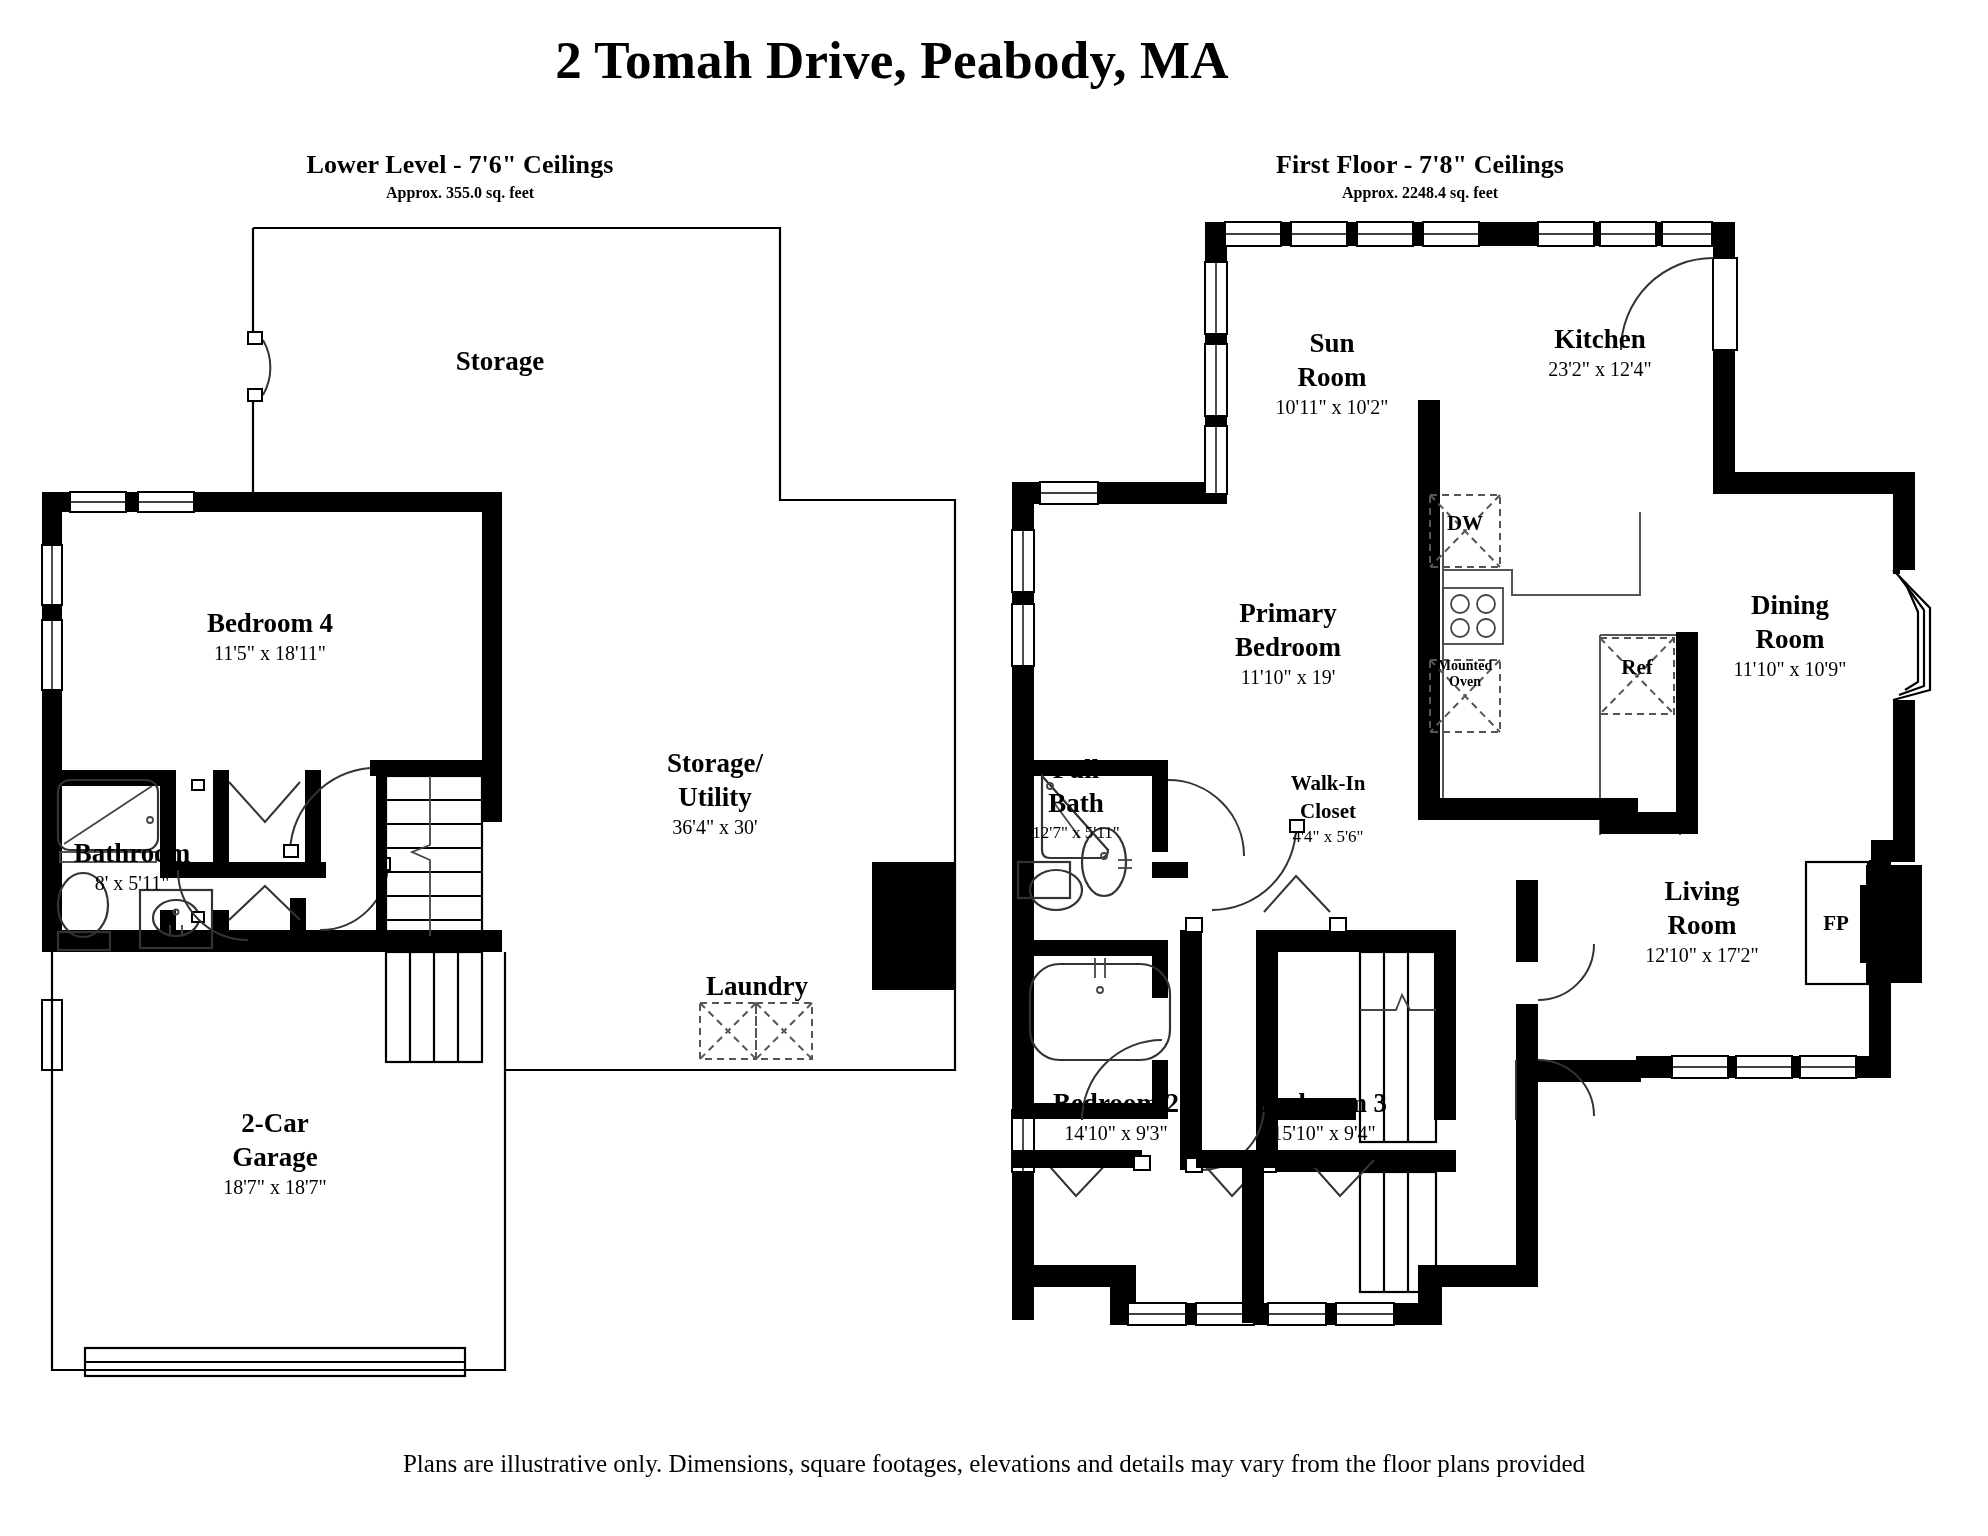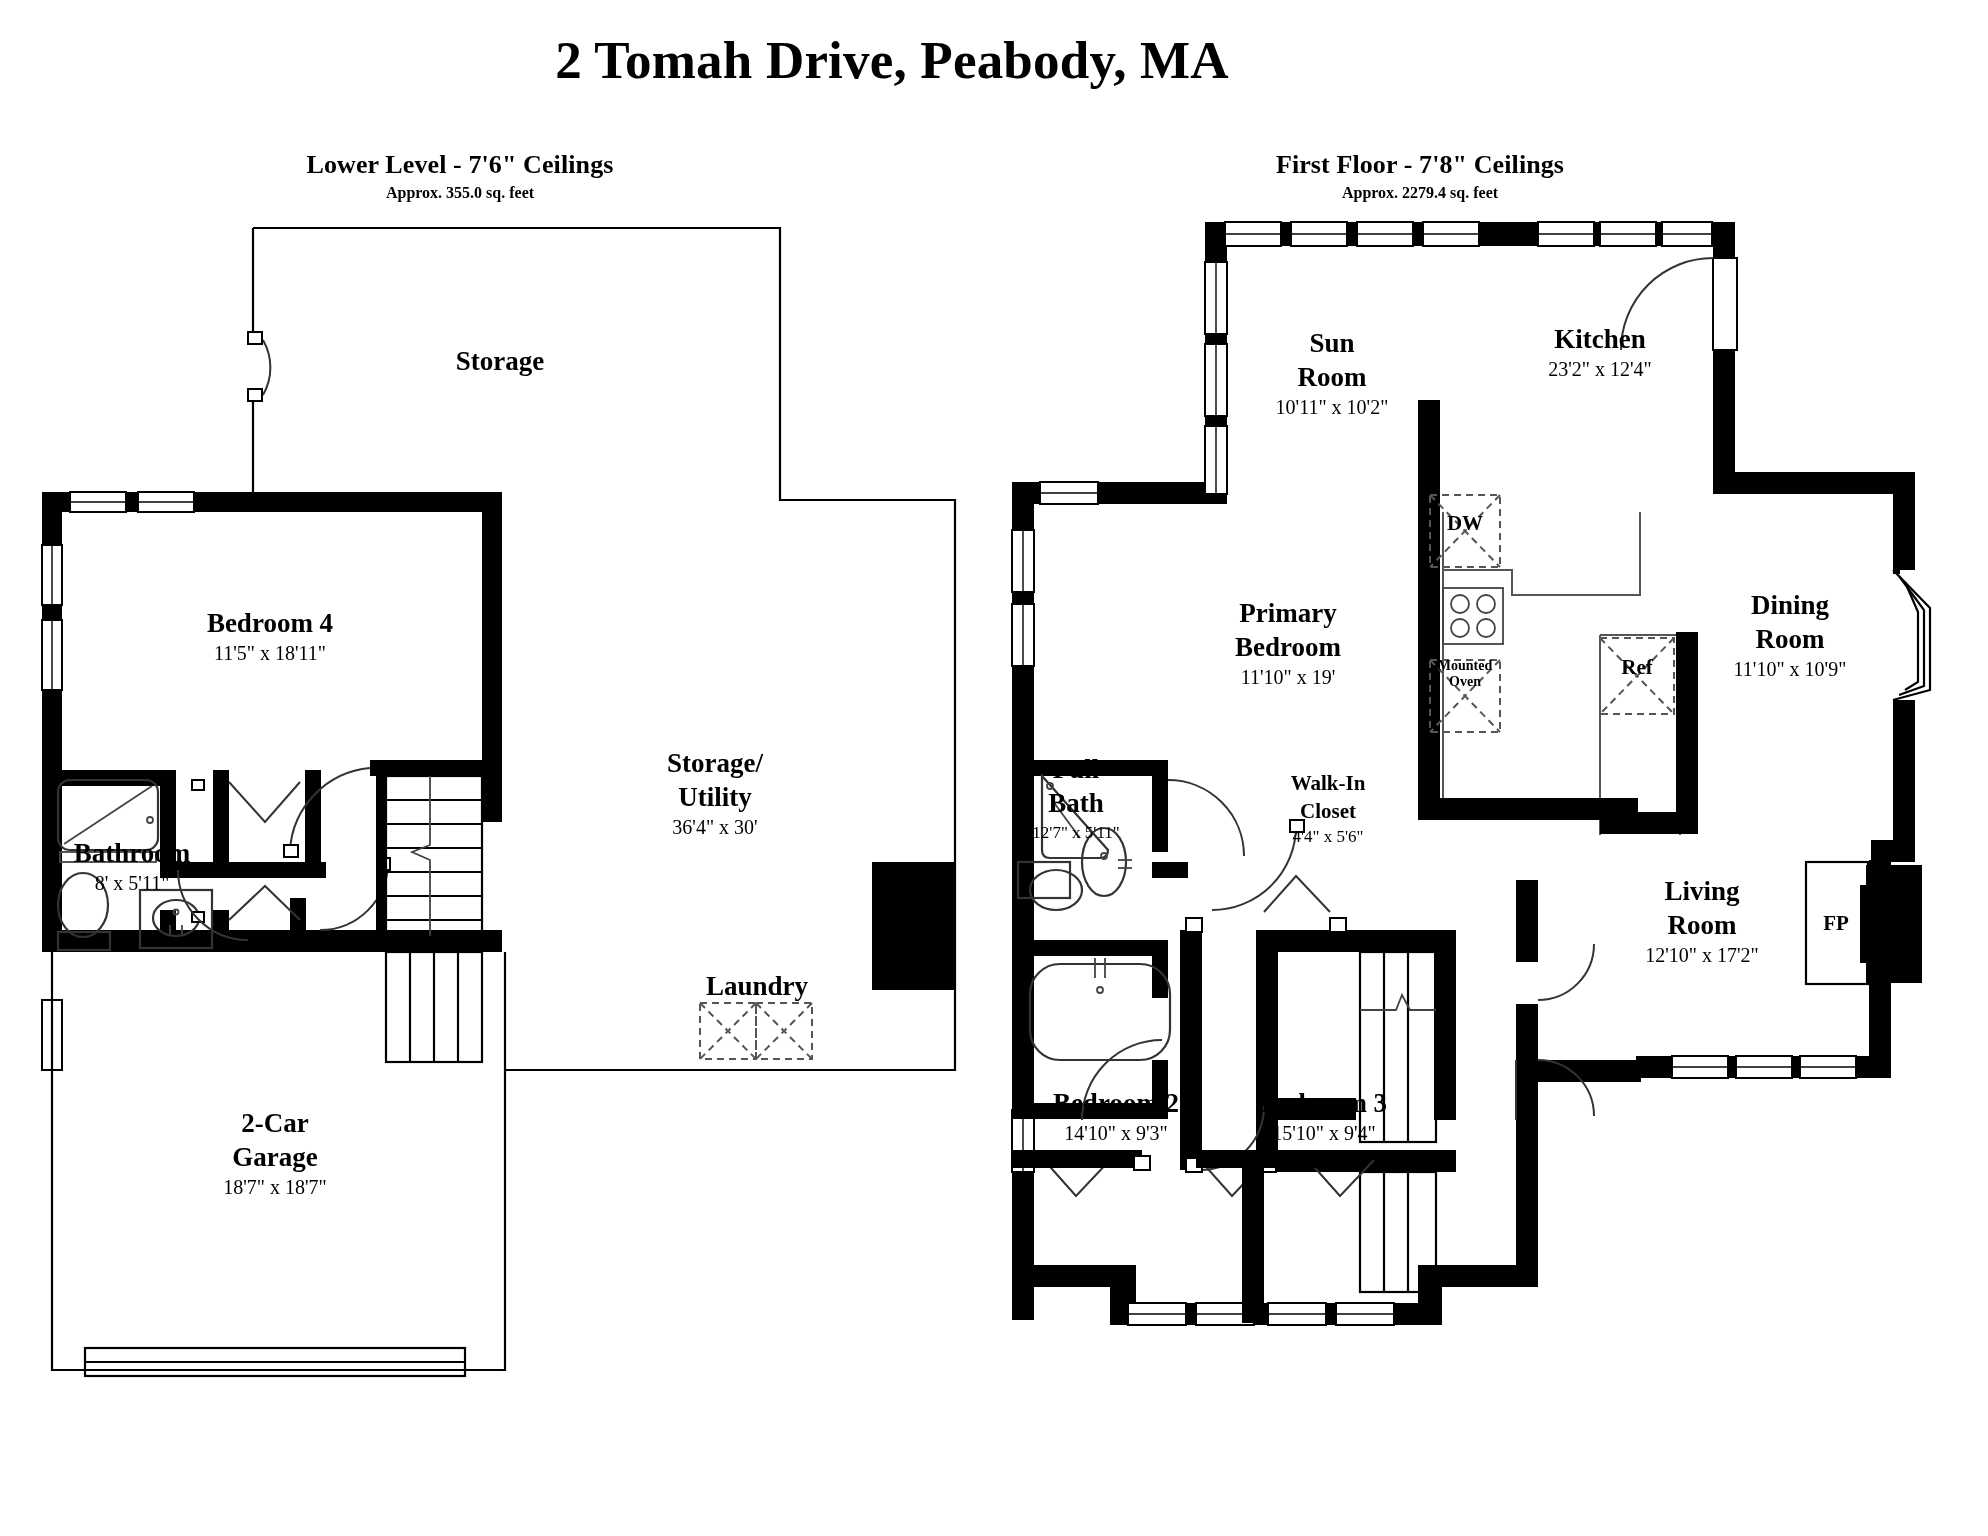--- a/index.html
+++ b/index.html
@@ -46,21 +46,21 @@
 
   <div class="title">2 Tomah Drive, Peabody, MA</div>
 
   <div class="sec-head" id="lower-head">
     <div class="h">Lower Level - 7'6" Ceilings</div>
     <div class="s">Approx. 355.0 sq. feet</div>
   </div>
 
   <div class="sec-head" id="first-head">
     <div class="h">First Floor - 7'8" Ceilings</div>
-    <div class="s">Approx. 2279.4 sq. feet</div>
+    <div class="s">Approx. 2248.4 sq. feet</div>
   </div>
 
   <svg width="1988" height="1536" viewBox="0 0 1988 1536">
 
     <g>
       <path class="thinwall" d="M253 228 L780 228 L780 500 L955 500 L955 1070 L505 1070"></path>
       <path class="thinwall" d="M253 228 L253 340"></path>
       <path class="thinwall" d="M253 395 L253 500"></path>
       <path class="thinwall" d="M253 500 L500 500"></path>
 
@@ -478,13 +478,14 @@
       <text class="rdim" x="1324" y="1140">15'10" x 9'4"</text>
 
       <text class="rname-sm" x="1465" y="530">DW</text>
       <text class="rname-sm" x="1637" y="674">Ref</text>
       <text class="rname-xs" x="1465" y="670">Mounted</text>
       <text class="rname-xs" x="1465" y="686">Oven</text>
       <text class="rname-sm" x="1836" y="930">FP</text>
     </g>
   </svg>
 
+  <div class="footer">Plans are illustrative only. Dimensions, square footages, elevations and details may vary from the floor plans provided</div>
 </div>
 
 </body></html>

